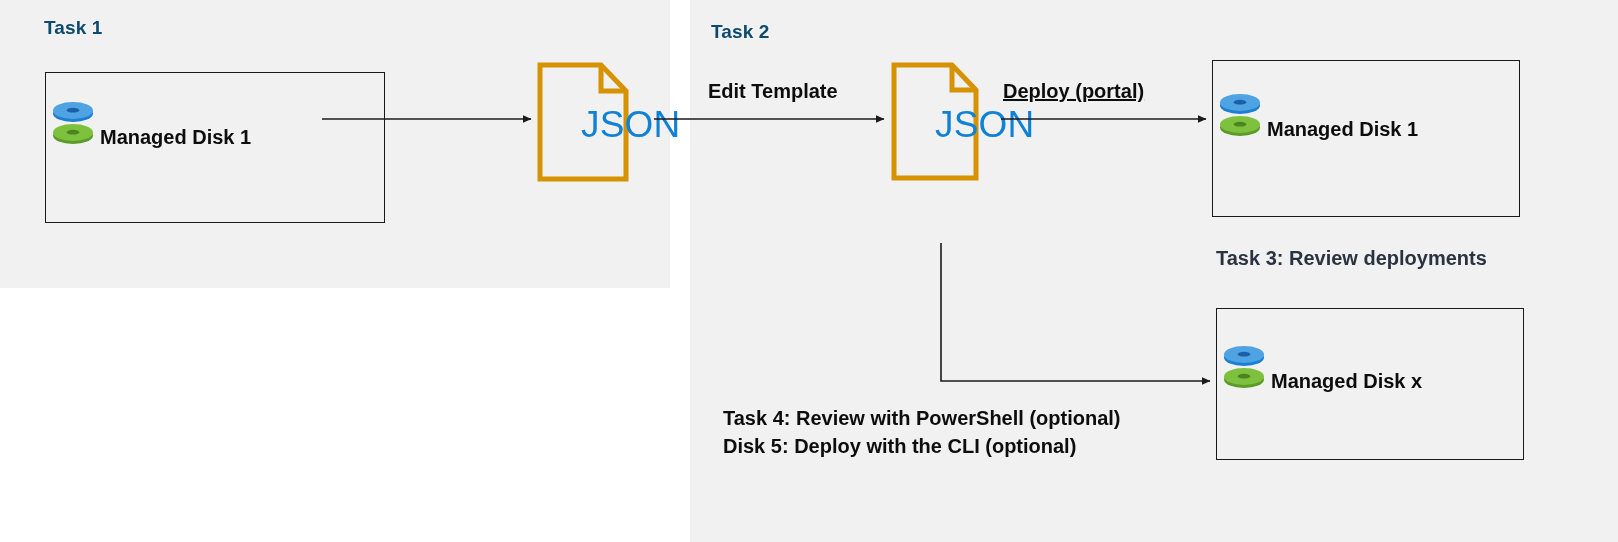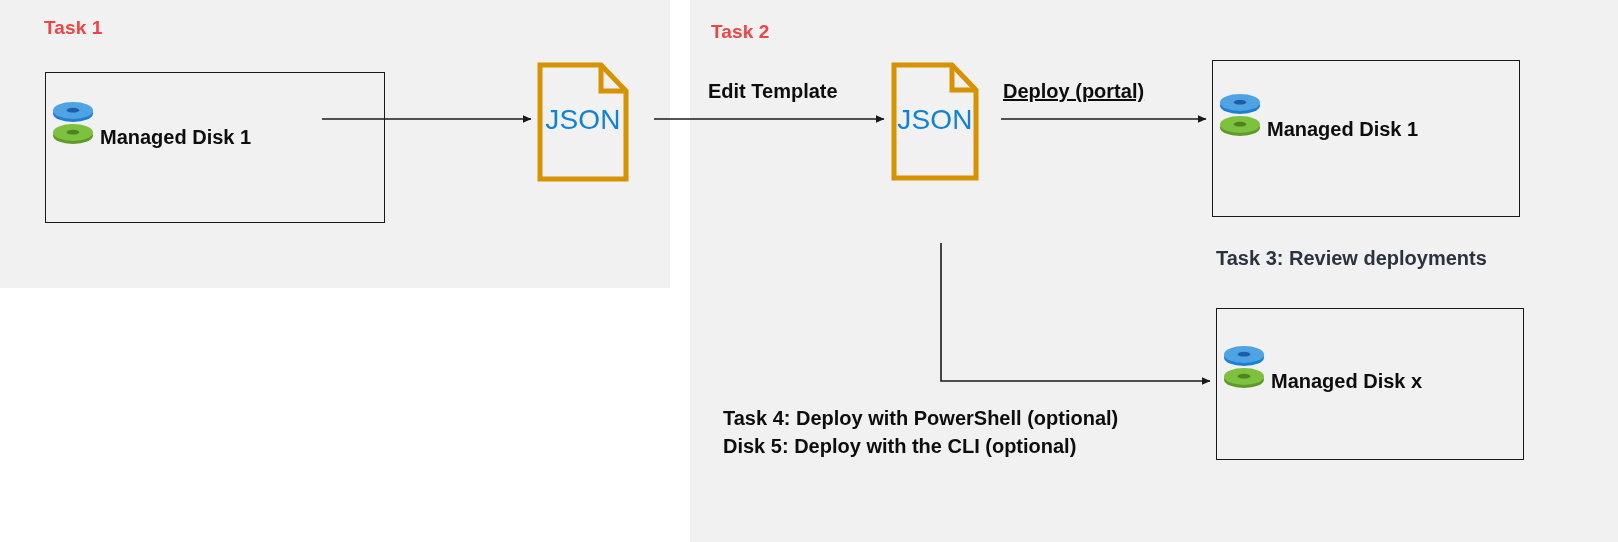--- a/index.html
+++ b/index.html
@@ -23,21 +23,21 @@
   .panel {
     position: absolute;
     background: #f1f1f1;
   }
   #panel-task1 { left: 0px;  top: 0px; width: 670px;  height: 288px; }
   #panel-task2 { left: 690px; top: 0px; width: 928px; height: 542px; }
 
   
   .section-title {
     position: absolute;
-    color: #ef4444;
+    color: #0c4a6e;
     font-weight: bold;
     font-size: 19px;
     letter-spacing: 0.1px;
     white-space: nowrap;
   }
   #title-task1 { left: 44px; top: 17px; }
   #title-task2 { left: 711px; top: 21px; }
 
   
   .res-box {
@@ -77,24 +77,25 @@
   .json-file { position: absolute; }
   #json-template     { left: 537px; top: 62px; width: 92px; height: 120px; }
   #json-new-template { left: 891px; top: 62px; width: 88px; height: 119px; }
   .json-file svg { display: block; width: 100%; height: 100%; }
   .json-text {
     position: absolute;
     left: 0; right: 0;
     top: 42px;
     text-align: center;
     color: #0f82d8;
-    font-size: 28px;
+    font-size: 37px;
     font-weight: normal;
     letter-spacing: 0.2px;
     pointer-events: none;
+    padding-left: 44px;
   }
 
   .file-caption {
     position: absolute;
     color: #0d0d0d;
     font-weight: bold;
     font-size: 20px;
     white-space: nowrap;
     text-align: center;
   }
@@ -239,17 +240,17 @@
     <g>
       <path d="M941,243 L941,381 L1210,381" fill="none" stroke="#1a1a1a" stroke-width="1.6" marker-end="url(#arrowhead)"></path>
     </g>
   </svg>
 
   <div class="arrow-label" id="label-edit-template">Edit Template</div>
   <div class="arrow-label" id="label-deploy-portal">Deploy (portal)</div>
 
   <div id="note-task3">Task 3: Review deployments</div>
   <div id="notes-task45">
-    <div>Task 4: Deploy with PowerShell (optional)</div>
+    <div>Task 4: Review with PowerShell (optional)</div>
     <div>Disk 5: Deploy with the CLI (optional)</div>
   </div>
 
 </div>
 
 </body></html>

